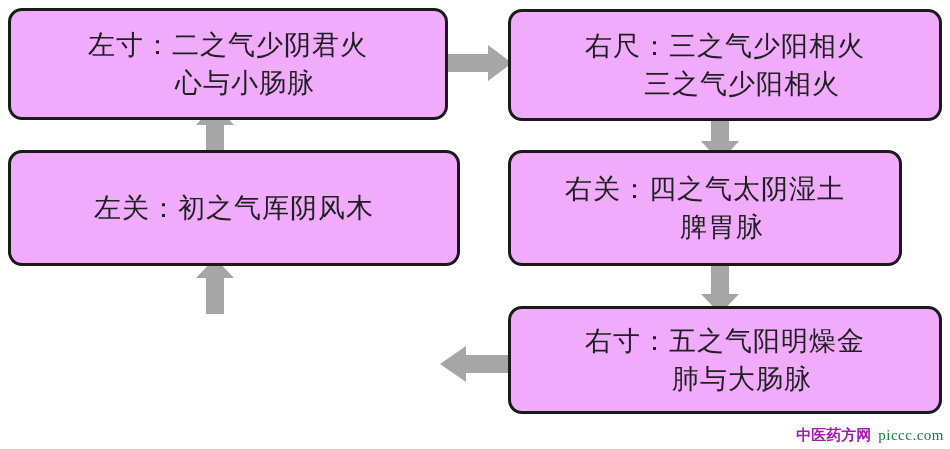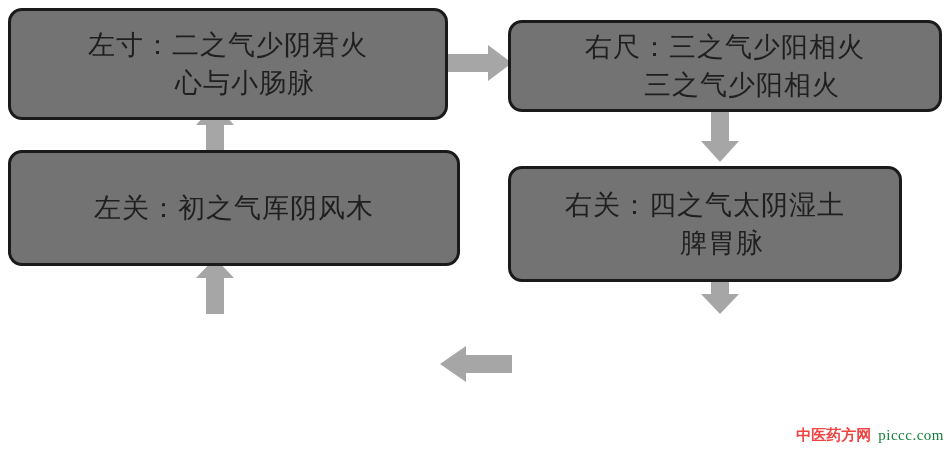--- a/index.html
+++ b/index.html
@@ -17,21 +17,21 @@
     background: #ffffff;
     overflow: hidden;
   }
 
   
   .node {
     position: absolute;
     box-sizing: border-box;
     border: 3px solid #1a1a1a;
     border-radius: 14px;
-    background: #737373;
+    background: #f0abfc;
     display: flex;
     flex-direction: column;
     align-items: center;
     justify-content: center;
     z-index: 3;
   }
   .node .line {
     font-size: 27px;
     line-height: 1.42;
     color: #1f1f1f;
@@ -60,21 +60,21 @@
     bottom: 4px;
     display: flex;
     align-items: baseline;
     gap: 7px;
     z-index: 5;
   }
   .watermark .wm-cn {
     font-family: "Liberation Sans", "DejaVu Sans", sans-serif;
     font-size: 15px;
     font-weight: bold;
-    color: #ef4444;
+    color: #a21caf;
     letter-spacing: 0px;
   }
   .watermark .wm-en {
     font-family: Liberation Serif, serif;
     font-size: 15px;
     color: #15803d;
     letter-spacing: 0.5px;
   }
 </style>
 </head>
@@ -116,34 +116,38 @@
     <svg width="72" height="36" viewBox="0 0 72 36">
       <polygon points="0,18 26,0 26,9 72,9 72,27 26,27 26,36" fill="#a6a6a6"></polygon>
     </svg>
   </div>
 
   <div class="node" style="left:8px; top:8px; width:440px; height:112px;">
     <div class="line line-1">左寸：二之气少阴君火</div>
     <div class="line line-2">心与小肠脉</div>
   </div>
 
-  <div class="node" style="left:508px; top:20px; width:434px; height:92px;">
+  <div class="node" style="left:508px; top:9px; width:434px; height:112px;">
     <div class="line line-1">右尺：三之气少阳相火</div>
     <div class="line line-2">三之气少阳相火</div>
   </div>
 
   <div class="node" style="left:8px; top:150px; width:452px; height:116px;">
     <div class="line line-1">左关：初之气厍阴风木</div>
   </div>
 
-  <div class="node" style="left:508px; top:166px; width:394px; height:116px;">
+  <div class="node" style="left:508px; top:150px; width:394px; height:116px;">
     <div class="line line-1">右关：四之气太阴湿土</div>
     <div class="line line-2">脾胃脉</div>
   </div>
 
 
+  <div class="node" style="left:508px; top:306px; width:434px; height:108px;">
+    <div class="line line-1">右寸：五之气阳明燥金</div>
+    <div class="line line-2">肺与大肠脉</div>
+  </div>
 
   <div class="watermark">
     <span class="wm-cn">中医药方网</span>
     <span class="wm-en">piccc.com</span>
   </div>
 
 </div>
 
 </body></html>

